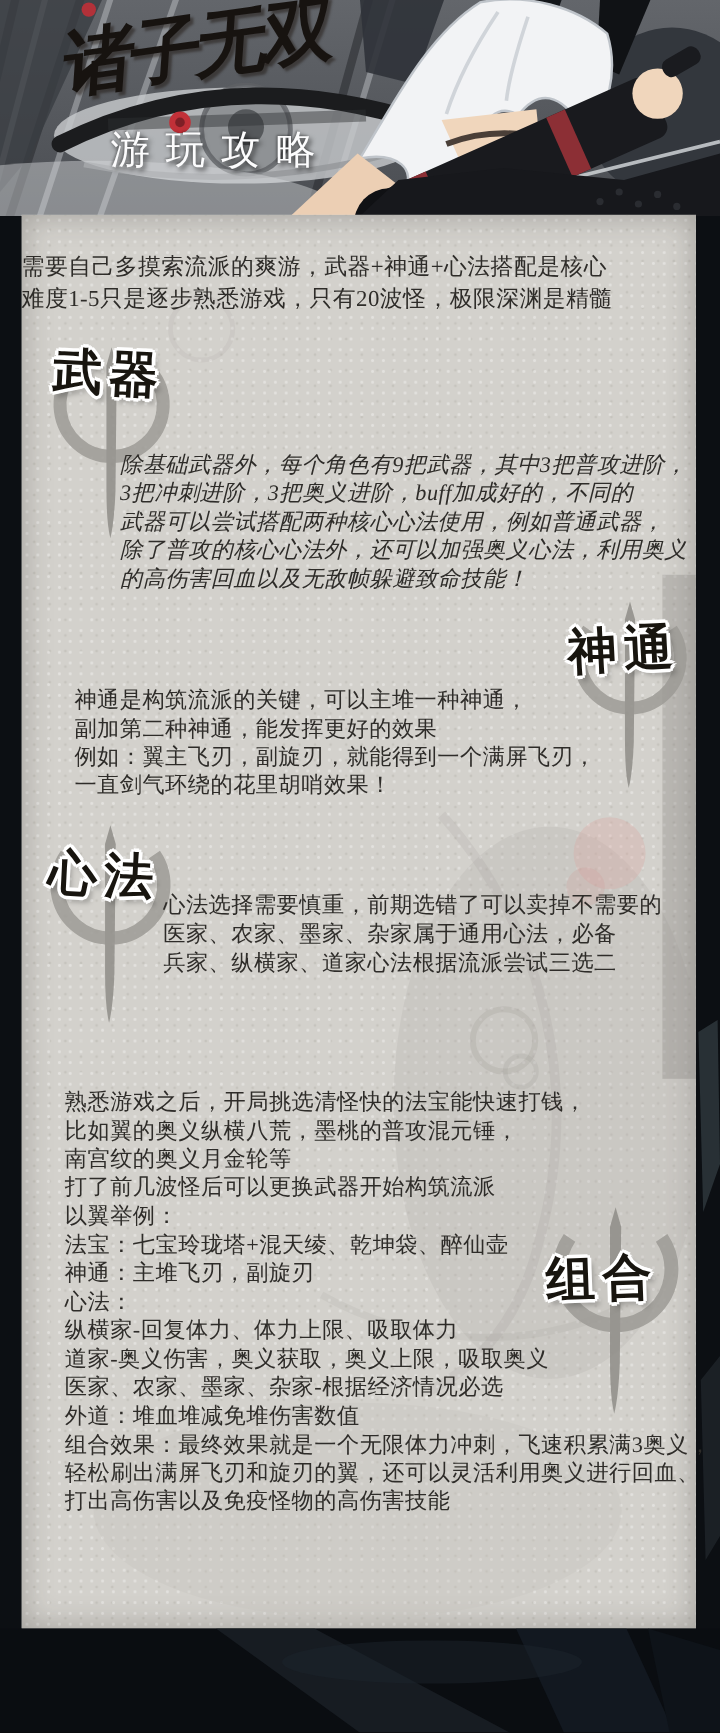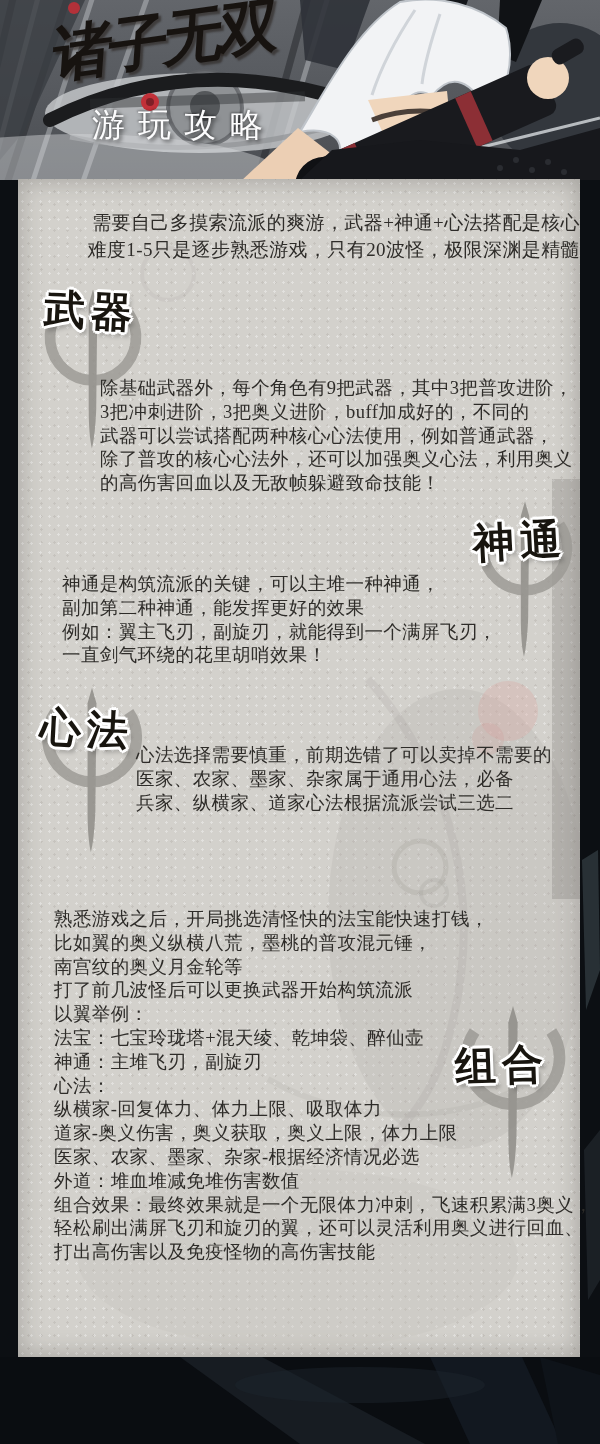--- a/index.html
+++ b/index.html
@@ -18,21 +18,21 @@
   .panel{position:absolute;left:18px;top:179px;width:562px;height:1178px;background:#d3d1cc;
         background-image:
           radial-gradient(rgba(255,255,255,.35) 1px, transparent 1.4px),
           radial-gradient(rgba(120,114,104,.14) 1px, transparent 1.4px);
         background-size:9px 9px,13px 13px;background-position:0 0,4px 6px;
         box-shadow:inset 0 0 26px rgba(40,38,34,.30);}
   .watermark{position:absolute;left:0;top:0;z-index:1;}
   .textlayer{position:absolute;left:0;top:0;width:562px;height:1178px;z-index:3;}
   .para{position:absolute;}
   .line{font-size:18.5px;line-height:23.8px;color:#2e2c29;letter-spacing:.4px;white-space:nowrap;}
-  .intro{position:absolute;left:0;top:30px;width:562px;text-align:right;}
+  .intro{position:absolute;left:0;top:30px;width:562px;text-align:left;}
   .intro .line{font-size:19px;line-height:27px;}
   .sec-title{position:absolute;z-index:3;font-family:"Liberation Sans","DejaVu Sans",sans-serif;
         font-weight:900;font-size:41px;color:#18150f;letter-spacing:6px;white-space:nowrap;line-height:1;
         text-shadow:-3px 0 0 #fff,3px 0 0 #fff,0 -3px 0 #fff,0 3px 0 #fff,
                     -2px -2px 0 #fff,2px -2px 0 #fff,-2px 2px 0 #fff,2px 2px 0 #fff,
                     4px 5px 4px rgba(0,0,0,.25);}
   .emblem{position:absolute;z-index:2;opacity:.85;}
   
   .footer{position:absolute;left:0;top:1357px;width:600px;height:87px;}
   .side-art{position:absolute;z-index:0;}
@@ -158,21 +158,21 @@
     </svg>
 
     <div class="textlayer">
 
       <div class="intro">
         <div class="line">需要自己多摸索流派的爽游，武器+神通+心法搭配是核心</div>
         <div class="line">难度1-5只是逐步熟悉游戏，只有20波怪，极限深渊是精髓</div>
       </div>
 
       <div class="sec-title" style="left:26px;top:112px;transform:rotate(3deg);">武器</div>
-      <div class="para" style="left:82px;top:198px;">
+      <div class="para" style="left:82px;top:198px;font-style:italic;">
         <div class="line">除基础武器外，每个角色有9把武器，其中3把普攻进阶，</div>
         <div class="line">3把冲刺进阶，3把奥义进阶，buff加成好的，不同的</div>
         <div class="line">武器可以尝试搭配两种核心心法使用，例如普通武器，</div>
         <div class="line">除了普攻的核心心法外，还可以加强奥义心法，利用奥义</div>
         <div class="line">的高伤害回血以及无敌帧躲避致命技能！</div>
       </div>
 
       <div class="sec-title" style="left:455px;top:342px;transform:rotate(-3deg);">神通</div>
       <div class="para" style="left:44px;top:394px;">
         <div class="line">神通是构筑流派的关键，可以主堆一种神通，</div>
@@ -192,21 +192,21 @@
       <div class="para" style="left:36px;top:729px;">
         <div class="line">熟悉游戏之后，开局挑选清怪快的法宝能快速打钱，</div>
         <div class="line">比如翼的奥义纵横八荒，墨桃的普攻混元锤，</div>
         <div class="line">南宫纹的奥义月金轮等</div>
         <div class="line">打了前几波怪后可以更换武器开始构筑流派</div>
         <div class="line">以翼举例：</div>
         <div class="line">法宝：七宝玲珑塔+混天绫、乾坤袋、醉仙壶</div>
         <div class="line">神通：主堆飞刃，副旋刃</div>
         <div class="line">心法：</div>
         <div class="line">纵横家-回复体力、体力上限、吸取体力</div>
-        <div class="line">道家-奥义伤害，奥义获取，奥义上限，体力上限</div>
+        <div class="line">道家-奥义伤害，奥义获取，奥义上限，吸取奥义</div>
         <div class="line">医家、农家、墨家、杂家-根据经济情况必选</div>
         <div class="line">外道：堆血堆减免堆伤害数值</div>
         <div class="line">组合效果：最终效果就是一个无限体力冲刺，飞速积累满3奥义，</div>
         <div class="line">轻松刷出满屏飞刃和旋刃的翼，还可以灵活利用奥义进行回血、</div>
         <div class="line">打出高伤害以及免疫怪物的高伤害技能</div>
       </div>
     </div>
   </div>
 
   <div class="footer">

